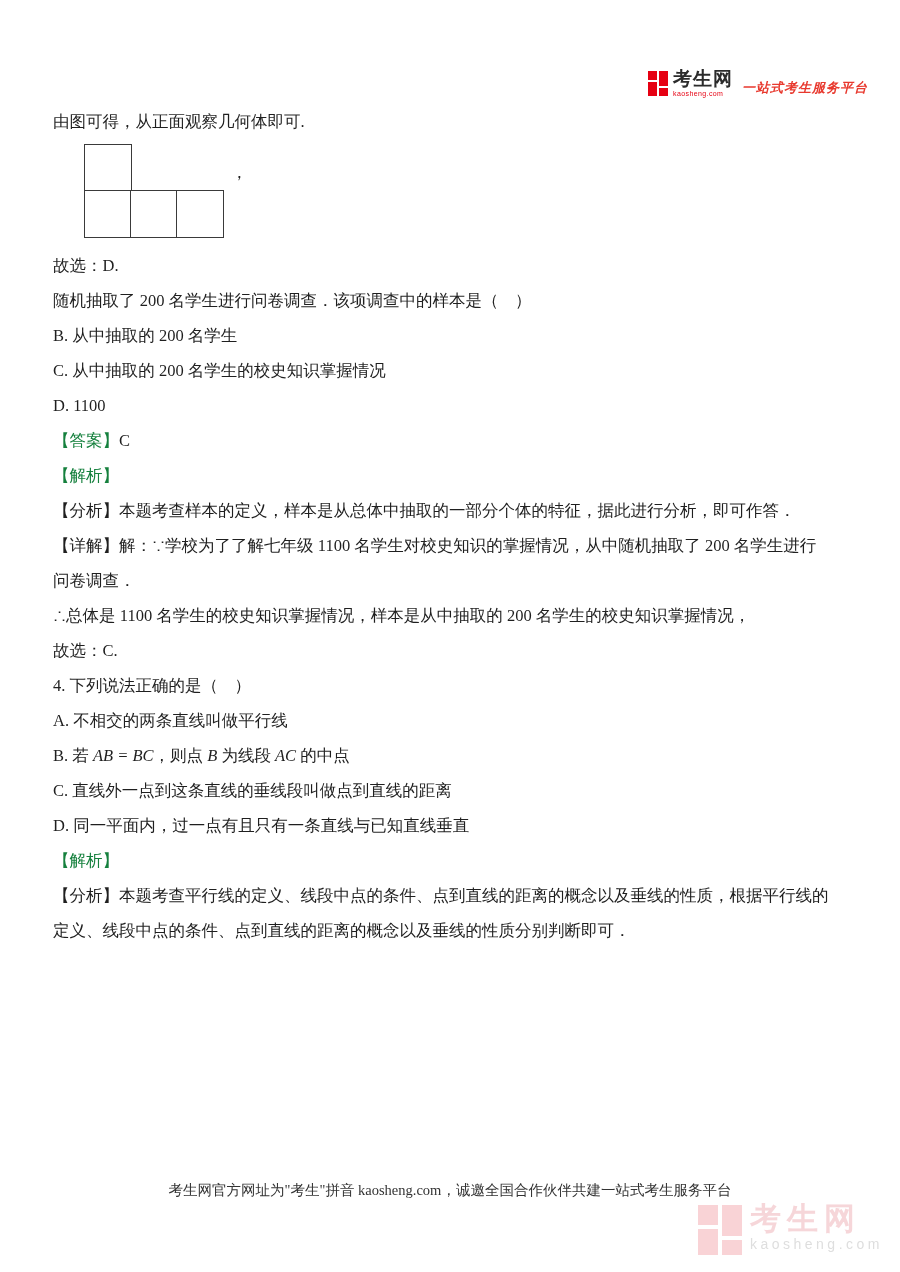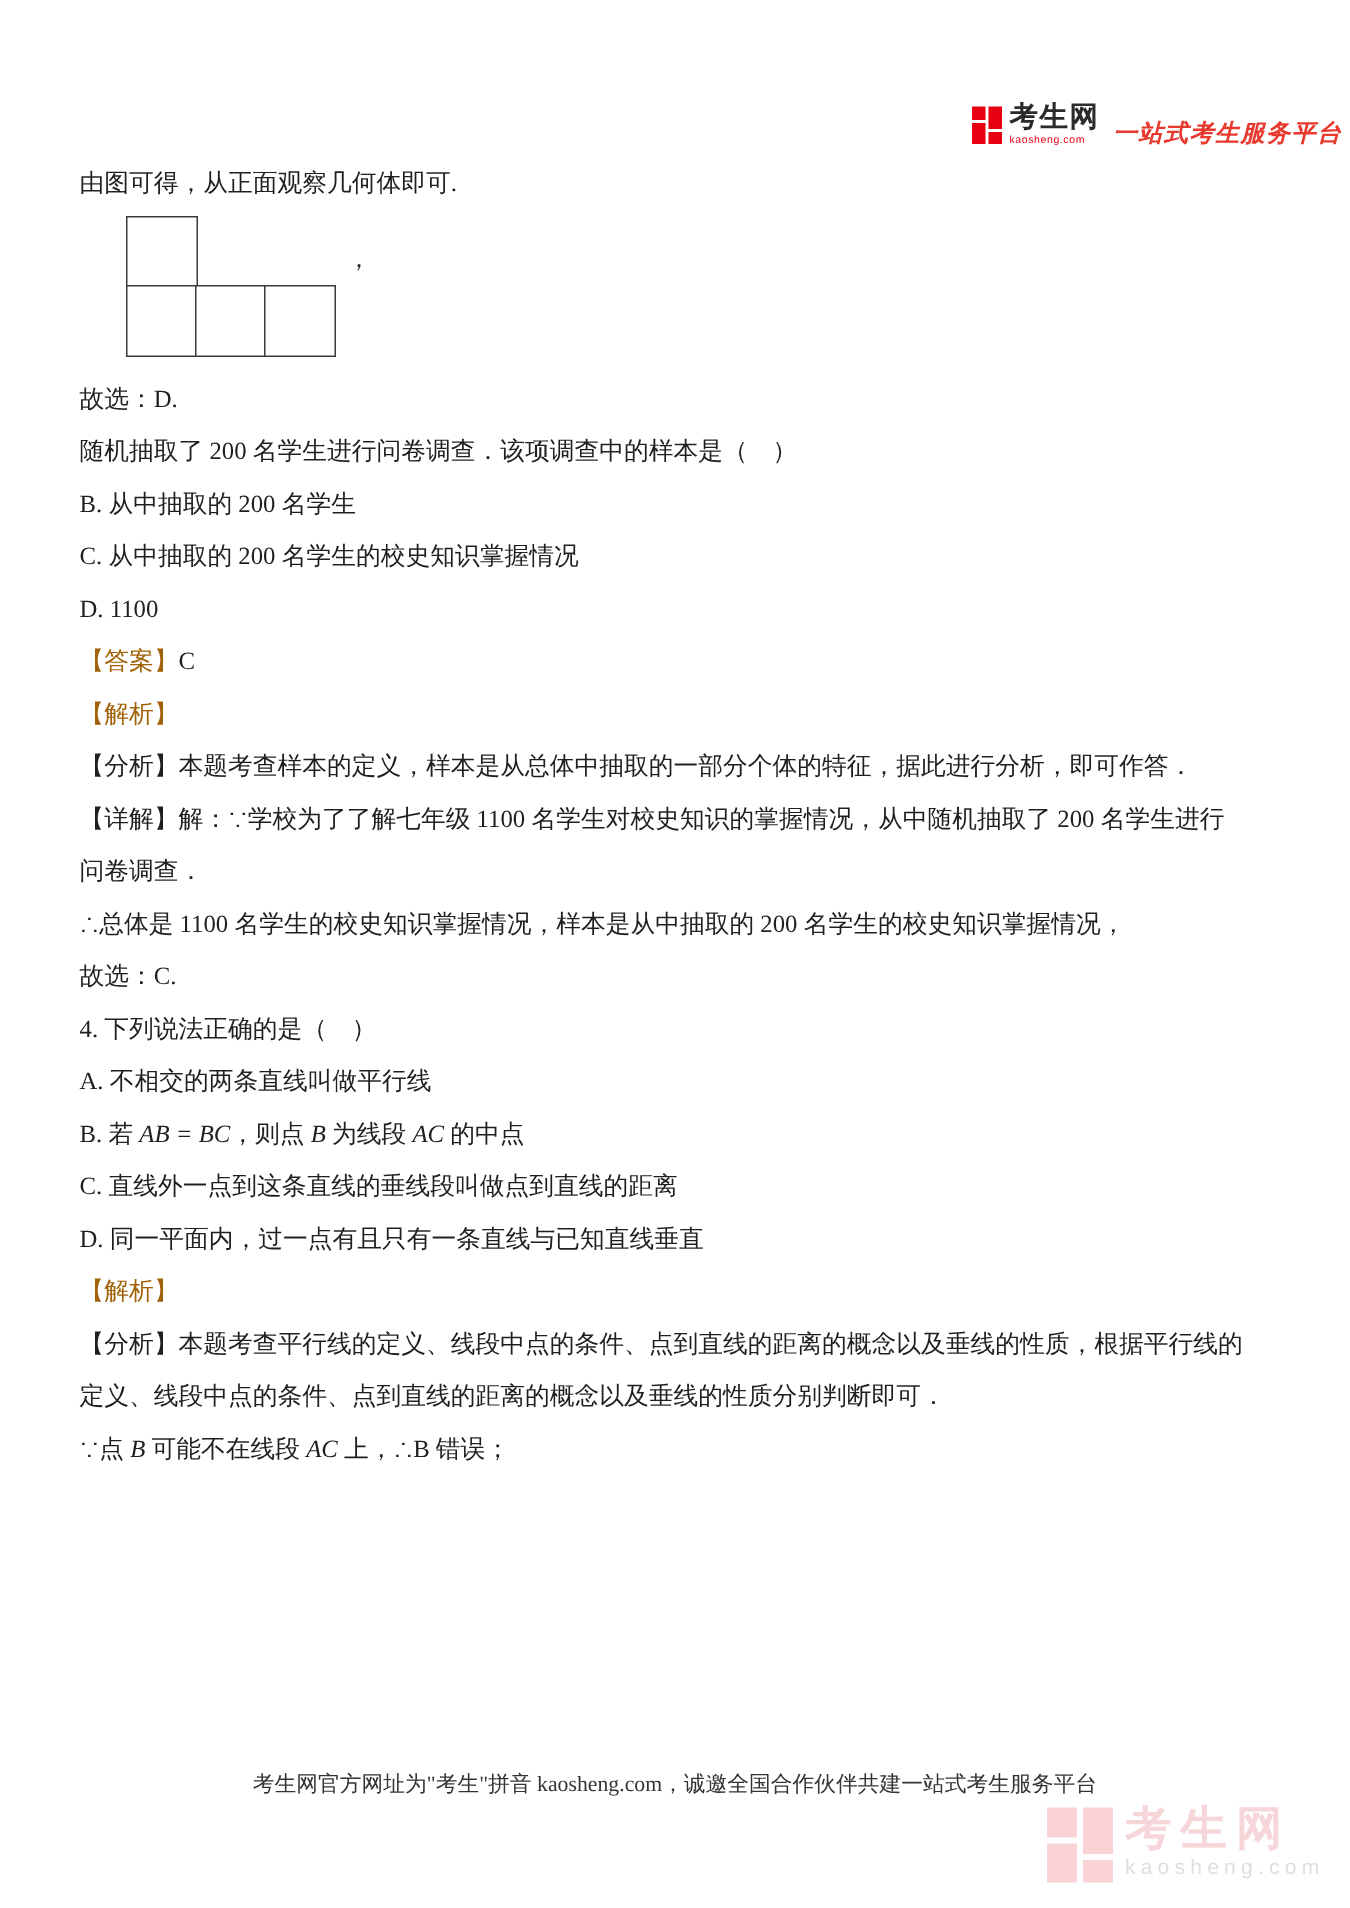--- a/index.html
+++ b/index.html
@@ -28,31 +28,31 @@
   .logo-cn {
     font-family: "Liberation Sans", sans-serif;
     font-weight: bold; font-size: 19px; color: #2b2b2b; letter-spacing: 1px;
   }
   .logo-domain {
     font-family: "Liberation Sans", sans-serif;
     font-size: 7px; color: #e60012; letter-spacing: 0.4px; margin-top: 2px;
   }
   .tagline {
     font-family: "Liberation Sans", sans-serif;
-    color: #e8392e; font-size: 16px; font-weight: bold; font-style: italic;
+    color: #e8392e; font-size: 13px; font-weight: bold; font-style: italic;
     margin-left: 9px; margin-top: 10px; letter-spacing: 1px;
   }
 
   
   .doc-body { position: absolute; left: 0; top: 104px; width: 900px; }
   .line {
     padding-left: 53px; height: 35px; line-height: 35px;
     font-size: 16.5px; color: #1f1f1f; white-space: nowrap;
   }
-  .seg-blue { color: #a16207; }
+  .seg-blue { color: #15803d; }
   .seg-italic { font-style: italic; }
 
   
   .figure-block {
     position: relative; margin: 5px 0 11px 84px;
     width: 250px; height: 93px;
   }
   .fig-sq {
     position: absolute; width: 46px; height: 46px;
     border: 1px solid #3a3a3a; background: #fff; box-sizing: content-box;
@@ -136,21 +136,20 @@
       <div class="line"><span>∴总体是 1100 名学生的校史知识掌握情况，样本是从中抽取的 200 名学生的校史知识掌握情况，</span></div>
       <div class="line"><span>故选：C.</span></div>
       <div class="line"><span>4. 下列说法正确的是（　）</span></div>
       <div class="line"><span>A. 不相交的两条直线叫做平行线</span></div>
       <div class="line"><span>B. 若 </span><span class="seg-italic">AB = BC</span><span>，则点 </span><span class="seg-italic">B</span><span> 为线段 </span><span class="seg-italic">AC</span><span> 的中点</span></div>
       <div class="line"><span>C. 直线外一点到这条直线的垂线段叫做点到直线的距离</span></div>
       <div class="line"><span>D. 同一平面内，过一点有且只有一条直线与已知直线垂直</span></div>
       <div class="line"><span class="seg-blue">【解析】</span></div>
       <div class="line"><span>【分析】本题考查平行线的定义、线段中点的条件、点到直线的距离的概念以及垂线的性质，根据平行线的</span></div>
       <div class="line"><span>定义、线段中点的条件、点到直线的距离的概念以及垂线的性质分别判断即可．</span></div>
-      <div class="line"><span>∵点 </span><span class="seg-italic">B</span><span> 可能不在线段 </span><span class="seg-italic">AC</span><span> 上，∴B 错误；</span></div>
     </div>
 
   <div class="footer">考生网官方网址为"考生"拼音 kaosheng.com，诚邀全国合作伙伴共建一站式考生服务平台</div>
 
   <div class="watermark">
     <div class="wm-blocks">
       <div class="wm-col">
         <div class="wb s1"></div>
         <div class="wb r1"></div>
       </div>

